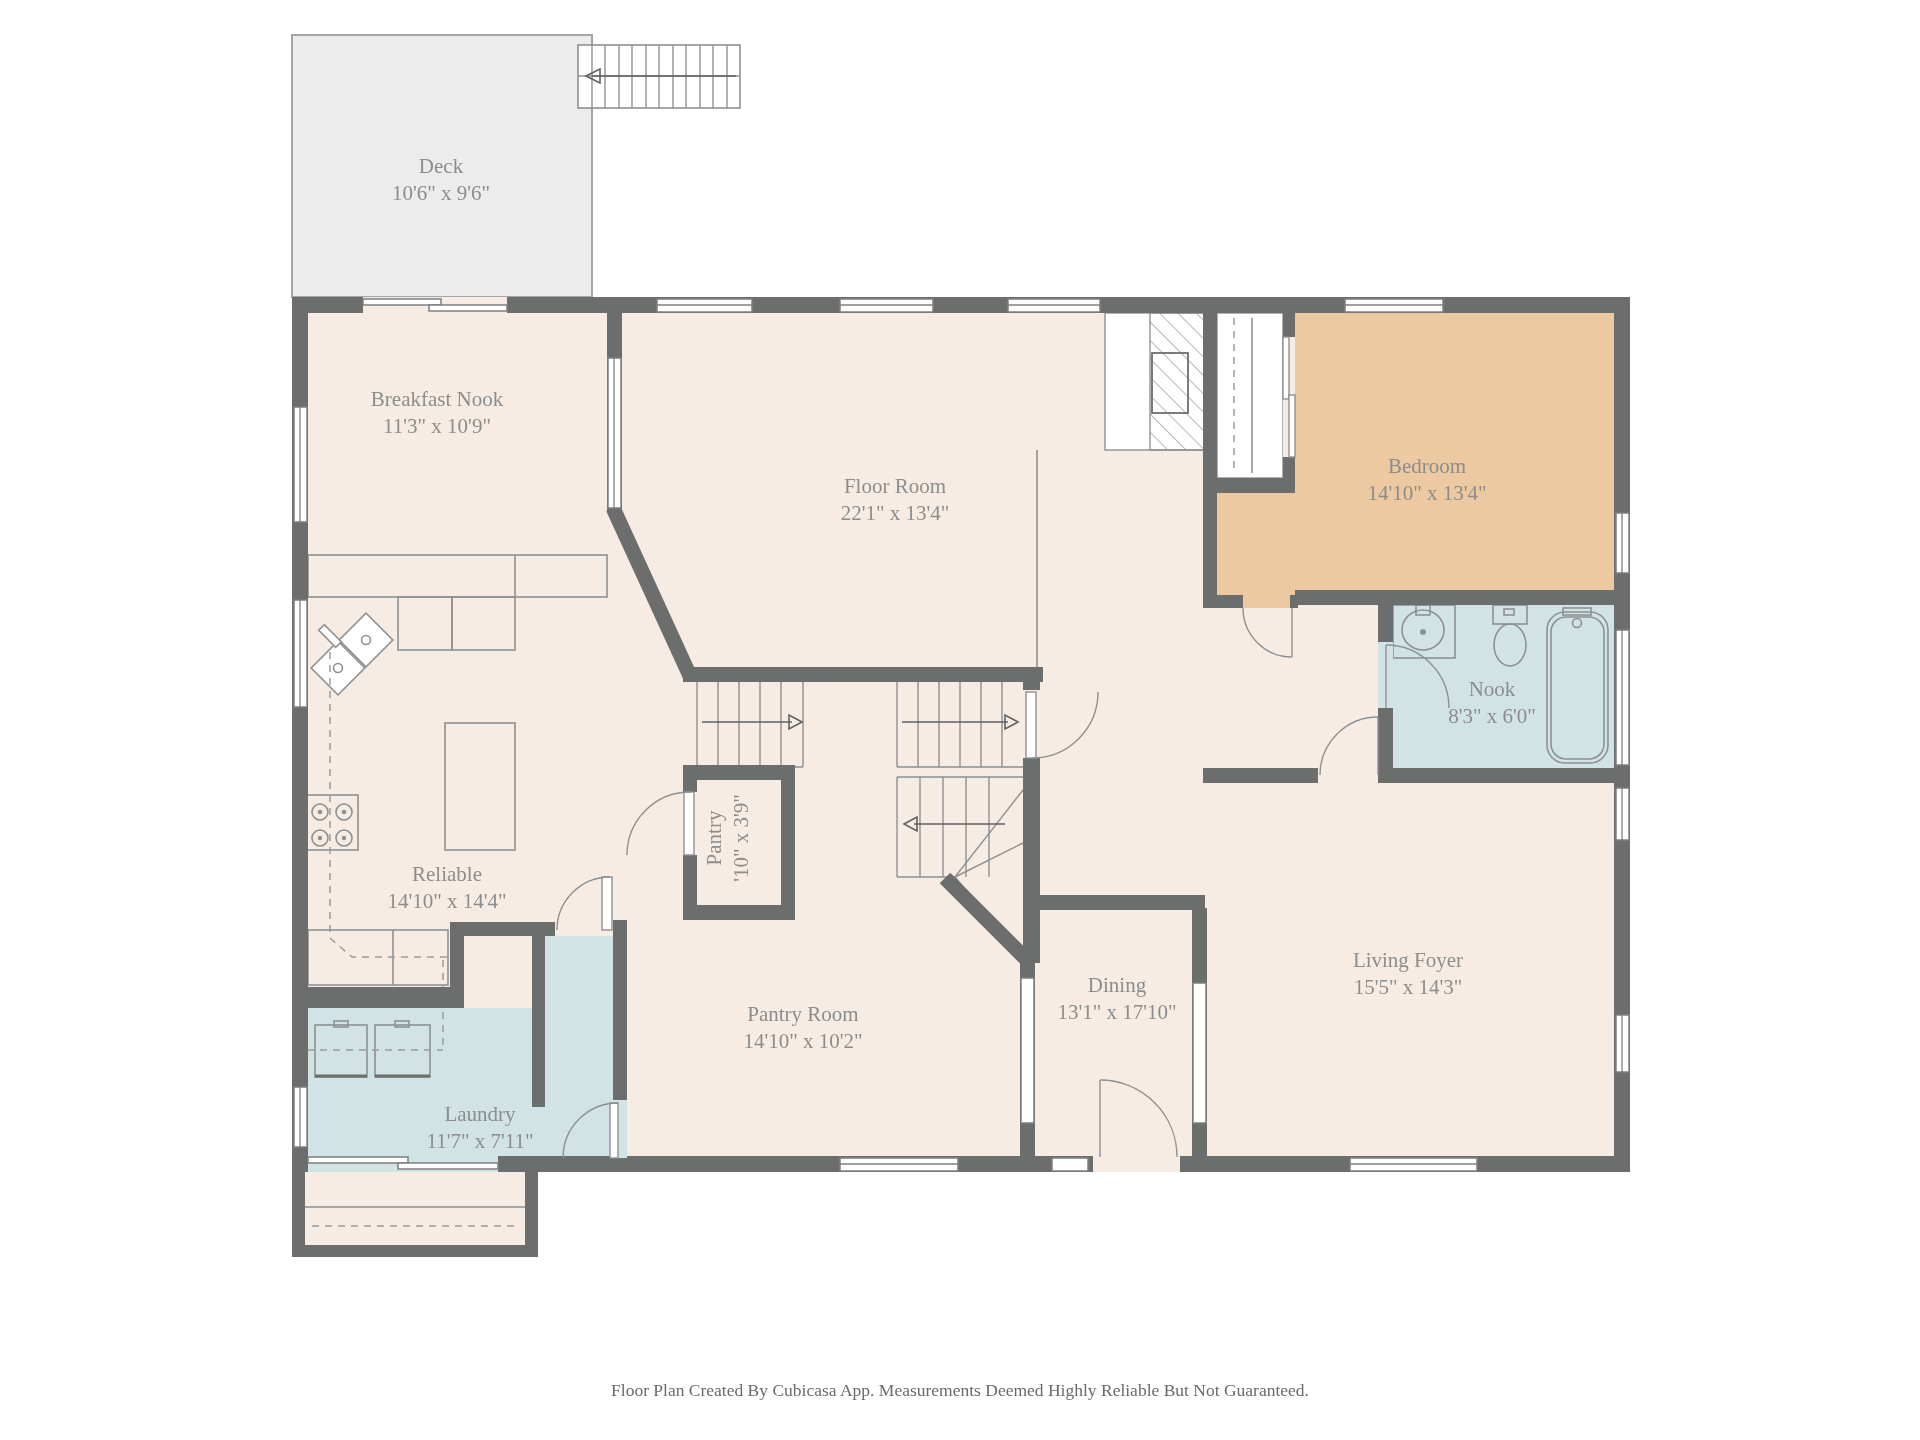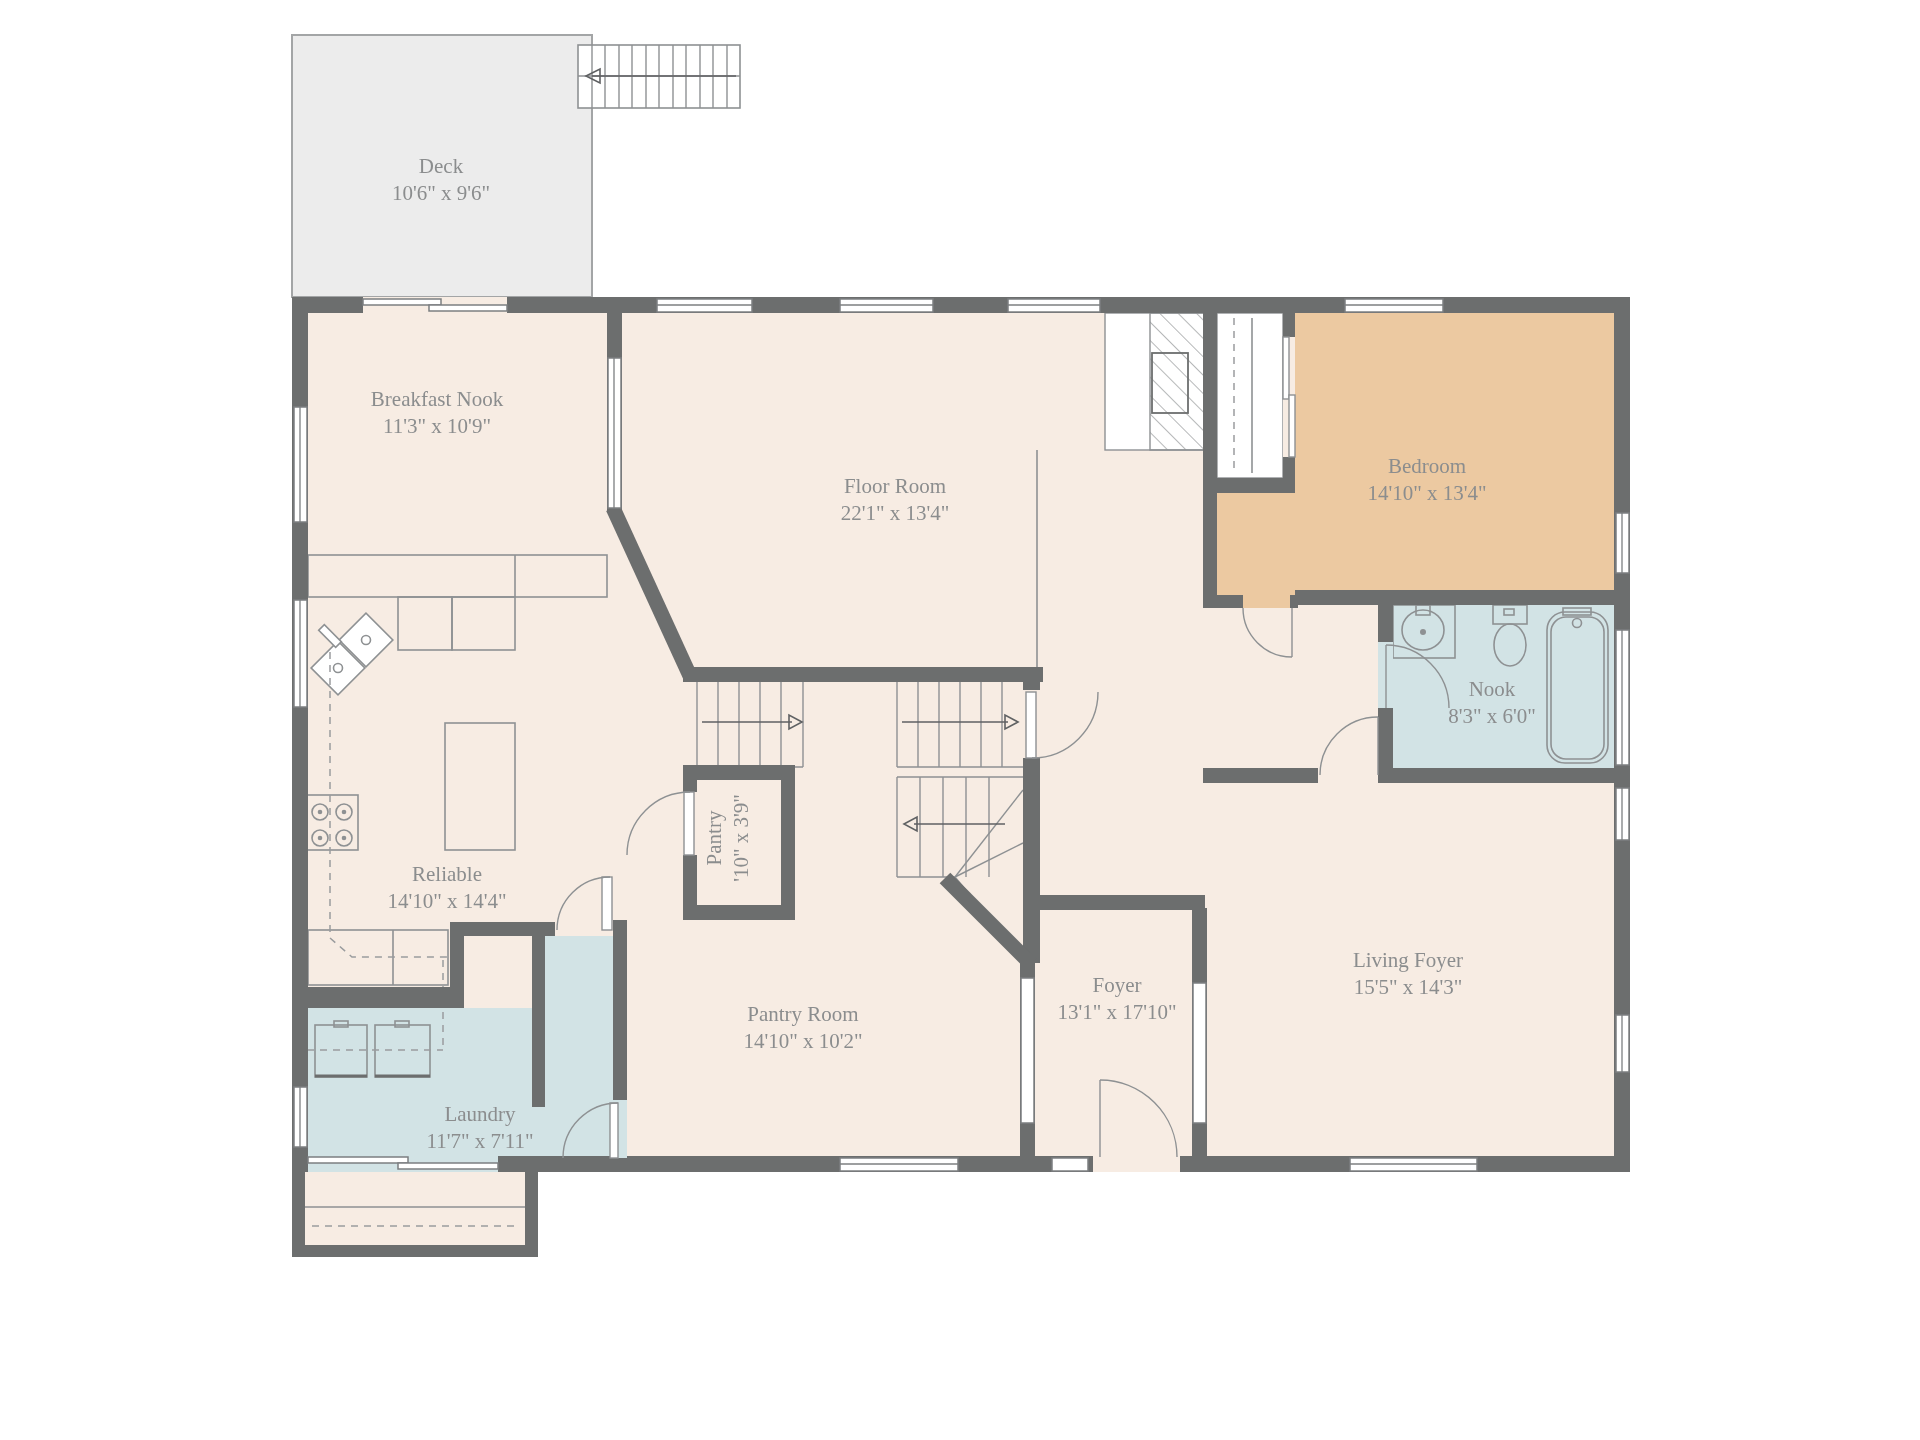--- a/index.html
+++ b/index.html
@@ -410,26 +410,27 @@
 </div>
 <div class="room-label rot" style="left:728px;top:838px">
   <div class="rn">Pantry</div>
   <div class="rd">'10" x 3'9"</div>
 </div>
 <div class="room-label" style="left:803px;top:1028px">
   <div class="rn">Pantry Room</div>
   <div class="rd">14'10" x 10'2"</div>
 </div>
 <div class="room-label" style="left:1117px;top:999px">
-  <div class="rn">Foyer</div>
+  <div class="rn">Dining</div>
   <div class="rd">13'1" x 17'10"</div>
 </div>
 <div class="room-label" style="left:1408px;top:974px">
   <div class="rn">Living Foyer</div>
   <div class="rd">15'5" x 14'3"</div>
 </div>
 <div class="room-label" style="left:480px;top:1128px">
   <div class="rn">Laundry</div>
   <div class="rd">11'7" x 7'11"</div>
 </div>
 
+<div id="footer-note">Floor Plan Created By Cubicasa App. Measurements Deemed Highly Reliable But Not Guaranteed.</div>
 
 </div>
 
 </body></html>

